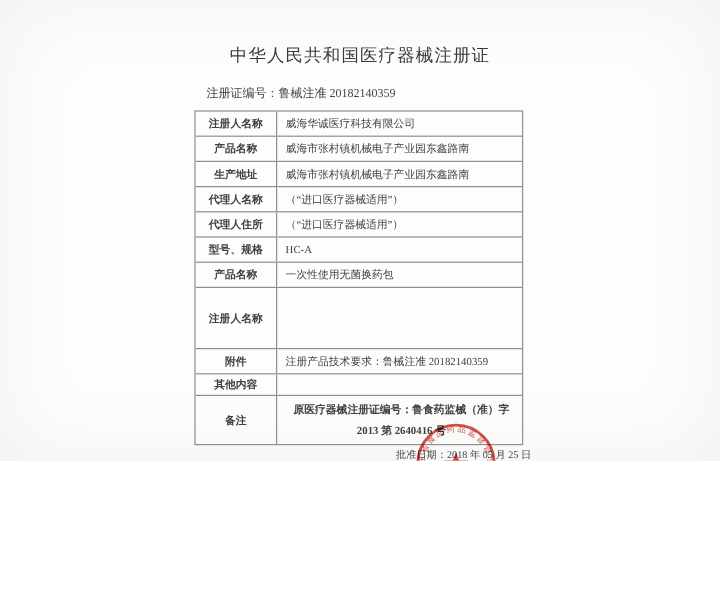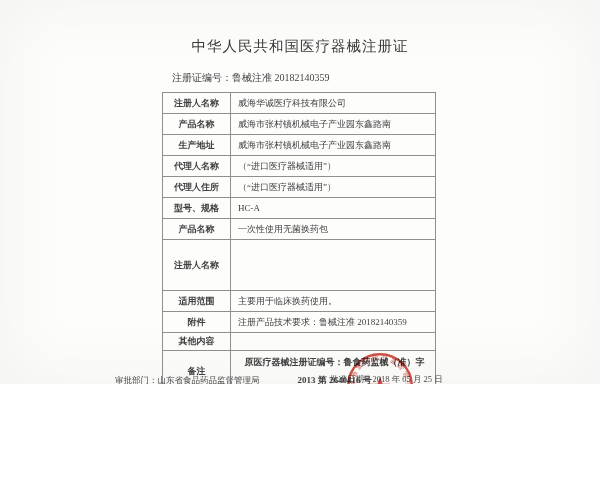--- a/index.html
+++ b/index.html
@@ -97,39 +97,34 @@
         <div class="cell-label">型号、规格</div>
         <div class="cell-value">HC-A</div>
       </div>
       <div class="row r6">
         <div class="cell-label">产品名称</div>
         <div class="cell-value">一次性使用无菌换药包</div>
       </div>
       <div class="row r8">
         <div class="cell-label">注册人名称</div>
       </div>
-      <div class="row r9">
-        <div class="cell-label">适用范围</div>
-        <div class="cell-value">主要用于临床换药使用。</div>
-      </div>
       <div class="row r10">
         <div class="cell-label">附件</div>
         <div class="cell-value">注册产品技术要求：鲁械注准 20182140359</div>
       </div>
       <div class="row r11">
         <div class="cell-label">其他内容</div>
         <div class="cell-value"></div>
       </div>
       <div class="row r12">
         <div class="cell-label">备注</div>
         <div class="cell-value">原医疗器械注册证编号：鲁食药监械（准）字 2013 第 2640416 号</div>
       </div>
     </div>
 
-  <div class="dept-line">审批部门：山东省食品药品监督管理局</div>
 
   <div class="date-block">
     <div>批准日期：2018 年 05 月 25 日</div>
     <div>有效期至：2023 年 09 月 24 日</div>
   </div>
 
   <svg class="seal" viewBox="0 0 66 66" xmlns="http://www.w3.org/2000/svg">
     <defs>
       <path id="sealArc" d="M 11.4,46.5 A 25,25 0 1 1 54.6,46.5" fill="none"></path>
     </defs>

